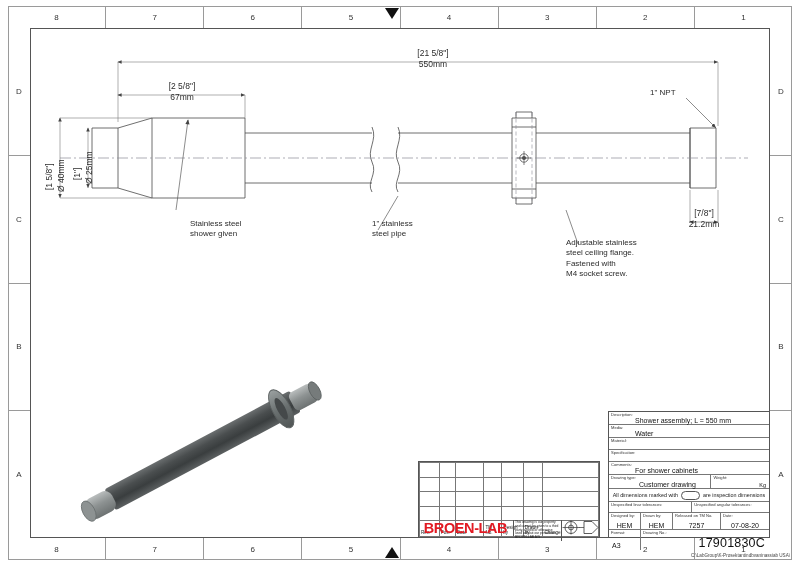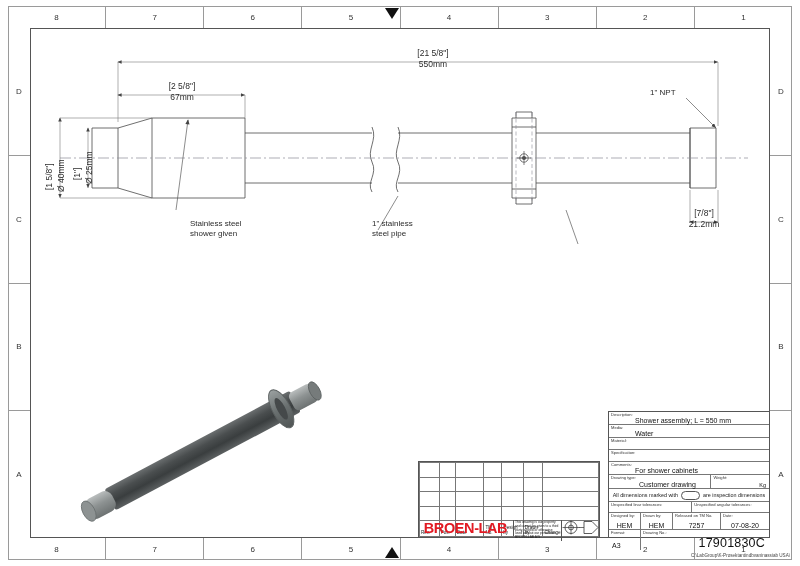--- a/index.html
+++ b/index.html
@@ -443,20 +443,24 @@
   <div class="dim-txt center" style="left:664px; top:208px; width:80px;">
     <div>[7/8"]</div>
     <div>21.2mm</div>
   </div>
 
   <div class="note" style="left:650px; top:88px;">1" NPT</div>
   <div class="note" style="left:190px; top:219px;">Stainless steel
 shower given</div>
   <div class="note" style="left:372px; top:219px;">1" stainless
 steel pipe</div>
+  <div class="note" style="left:566px; top:238px;">Adjustable stainless
+steel ceiling flange.
+Fastened with
+M4 socket screw.</div>
 
   <div class="rev-table">
     <table>
       <colgroup>
         <col style="width:11%">
           <col style="width:9%">
           <col style="width:16%">
         <col style="width:10%">
           <col style="width:12%">
           <col style="width:11%">

